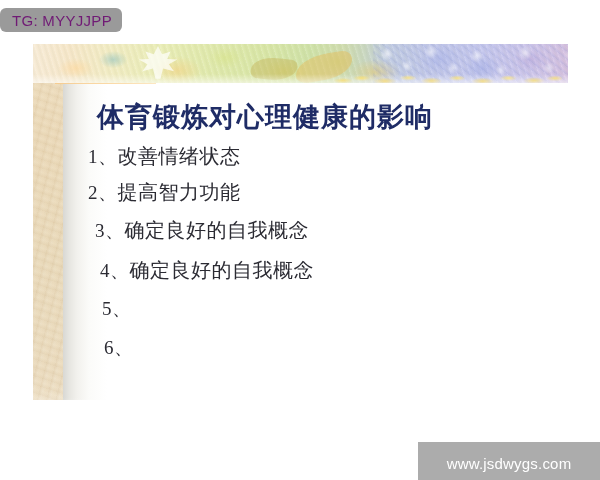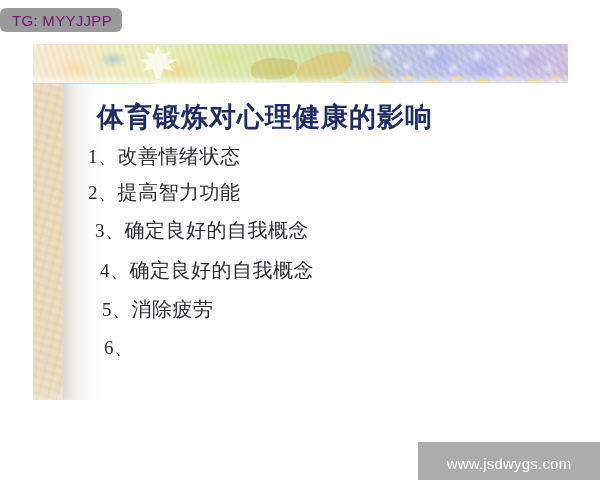--- a/index.html
+++ b/index.html
@@ -337,21 +337,20 @@
         <span class="bullet-text">确定良好的自我概念</span>
       </div>
 
       <div class="bullet-row r3">
         <span class="bullet-num">4、</span>
         <span class="bullet-text">确定良好的自我概念</span>
       </div>
 
       <div class="bullet-row r4">
         <span class="bullet-num">5、</span>
-        <span class="bullet-text">消除疲劳</span>
       </div>
 
       <div class="bullet-row r5">
         <span class="bullet-num">6、</span>
       </div>
 
     </div>
 
   </div>
 

